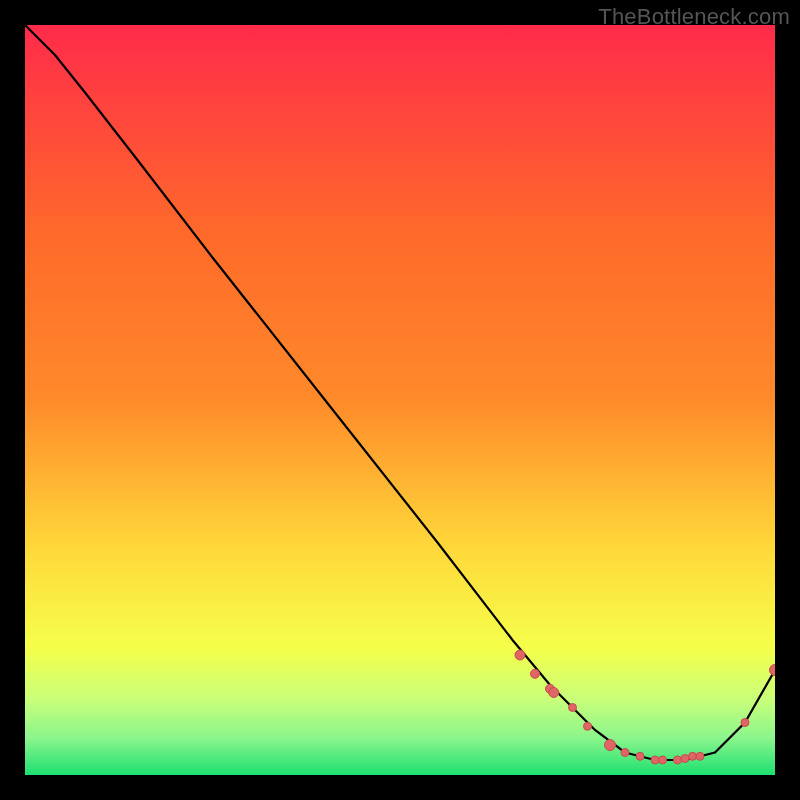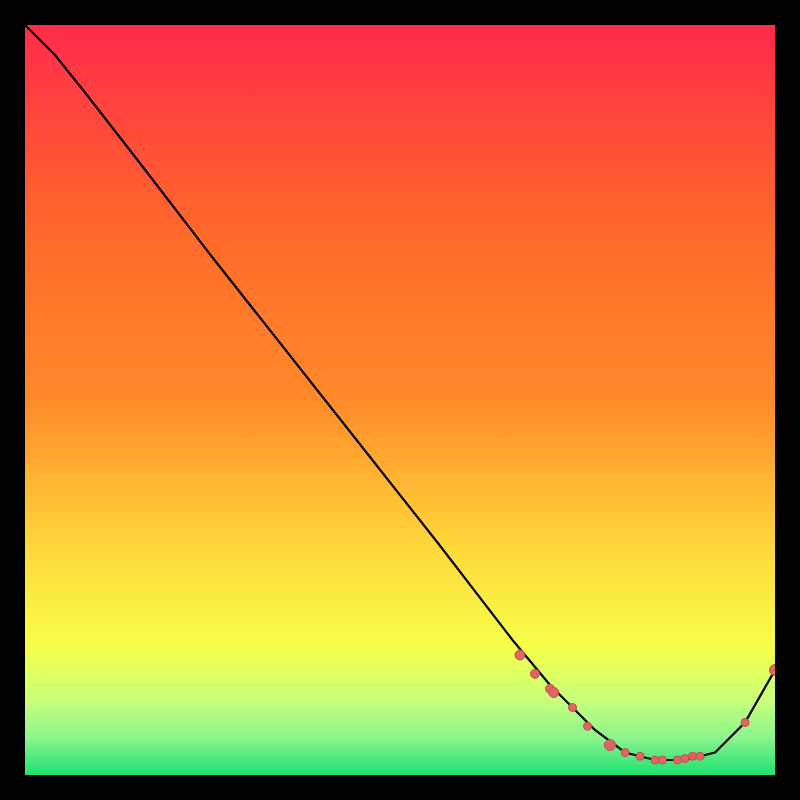--- a/index.html
+++ b/index.html
@@ -37,20 +37,21 @@
   }
   svg {
     display: block;
   }
 </style>
 </head>
 <body>
 
 <div class="frame">
 
+  <div class="watermark">TheBottleneck.com</div>
 
   <div class="plot-wrap">
     <svg id="chart-svg" width="750" height="750" viewBox="0 0 750 750">
       <defs>
         <linearGradient id="bg-grad" x1="0" y1="0" x2="0" y2="1">
           <stop id="g0" offset="0%" stop-color="#ff2b4a"></stop>
           <stop id="g1" offset="28%" stop-color="#ff6a2a"></stop>
           <stop id="g2" offset="50%" stop-color="#ff8a2a"></stop>
           <stop id="g3" offset="70%" stop-color="#ffd93a"></stop>
           <stop id="g4" offset="83%" stop-color="#f5ff4a"></stop>

